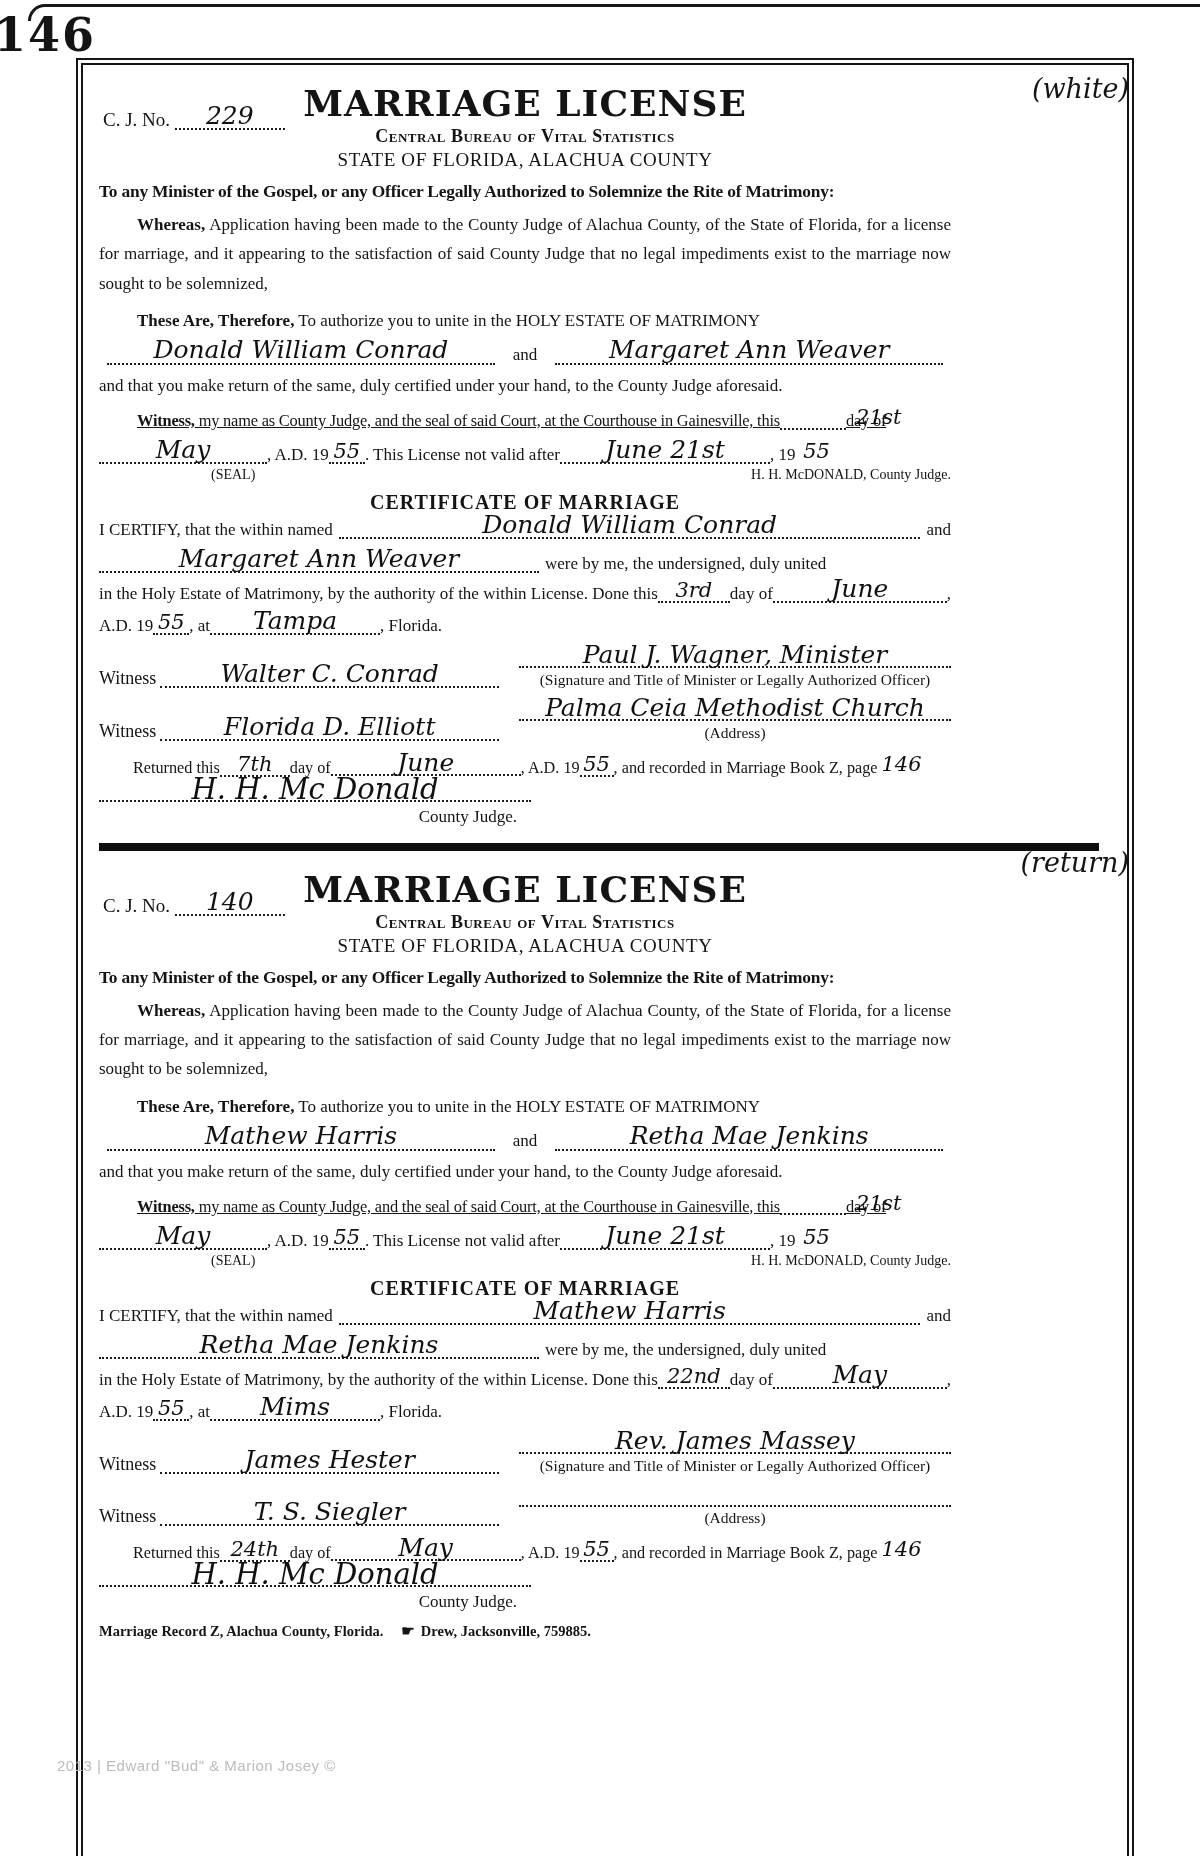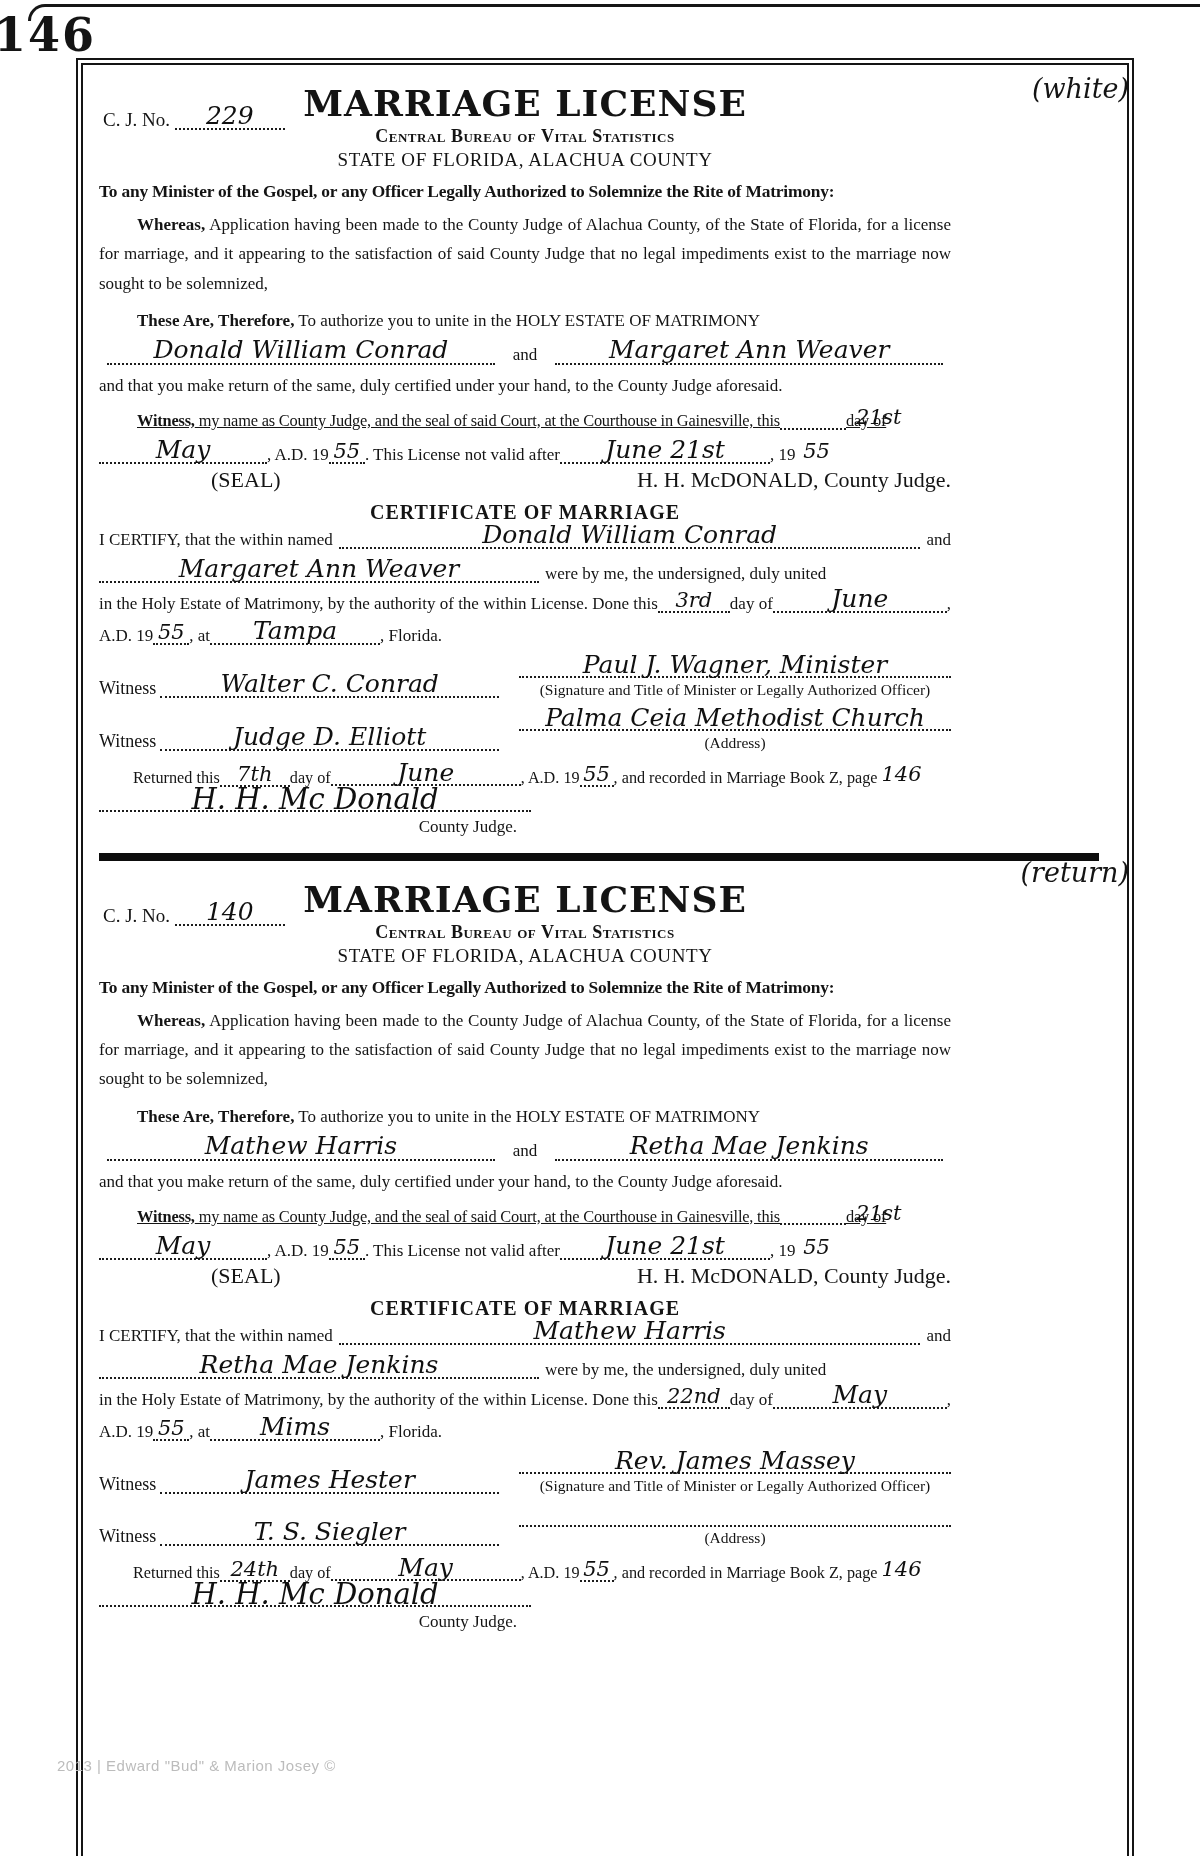--- a/index.html
+++ b/index.html
@@ -48,21 +48,21 @@
   }
   .hand{
     font-family:"DejaVu Serif", serif;font-style:italic;font-size:25px;line-height:.55;
     display:inline-block;position:relative;top:-2px;white-space:nowrap;color:#101010;
   }
   .hand.small{font-size:21px;}
   .flexline{display:flex;align-items:baseline;font-size:17px;}
   .names-line{margin:10px 0 6px 0;}
   .names-line .blank{flex:1;margin:0 8px;}
   .and-word{padding:0 10px;}
-  .seal-row{display:flex;justify-content:space-between;font-size:22px;margin-top:2px;}
+  .seal-row{display:flex;justify-content:space-between;font-size:14px;margin-top:2px;}
   .seal-row .seal{margin-left:112px;}
   .cert-title{text-align:center;font-weight:bold;font-size:20px;letter-spacing:1px;margin:8px 0 6px 0;}
   .grow{flex:1;}
   .wit-row{display:flex;align-items:flex-end;margin-top:14px;}
   .wit-left{width:400px;font-size:18px;display:flex;align-items:baseline;}
   .wit-left .blank{flex:1;margin-left:4px;text-align:center;}
   .wit-right{width:432px;margin-left:20px;text-align:center;}
   .wit-right .blank{width:100%;}
   .caption{font-size:15.5px;margin-top:2px;}
   .returned-line{margin-top:16px;margin-left:34px;font-size:16.2px;display:flex;align-items:baseline;white-space:nowrap;}
@@ -173,21 +173,21 @@
         </div>
         <div class="wit-right">
           <span class="blank"><span class="hand">Paul J. Wagner, Minister</span></span>
           <div class="caption">(Signature and Title of Minister or Legally Authorized Officer)</div>
         </div>
       </div>
 
       <div class="wit-row">
         <div class="wit-left">
           <span>Witness</span>
-          <span class="blank"><span class="hand">Judge D. Elliott</span></span>
+          <span class="blank"><span class="hand">Florida D. Elliott</span></span>
         </div>
         <div class="wit-right">
           <span class="blank"><span class="hand">Palma Ceia Methodist Church</span></span>
           <div class="caption">(Address)</div>
         </div>
       </div>
 
       <div class="returned-line">
         <span>Returned this</span>
         <span class="blank" style="width:70px;"><span class="hand small">7th</span></span>
@@ -321,17 +321,22 @@
         <span class="blank" style="width:48px;border-bottom:none;"><span class="hand small">146</span></span>
       </div>
 
       <div class="judge-sig-row">
         <div class="judge-sig">
           <span class="blank"><span class="hand" style="font-size:29px;">H. H. Mc Donald</span></span>
           <div class="caption">County Judge.</div>
         </div>
       </div>
 
+      <div class="footer-line">
+        <span>Marriage Record Z, Alachua County, Florida.</span>
+        <span class="mark">☛</span>
+        <span>Drew, Jacksonville, 759885.</span>
+      </div>
     </section>
 
     <div class="watermark">2013 | Edward "Bud" &amp; Marion Josey ©</div>
   </div>
 </div>
 
 </body></html>

